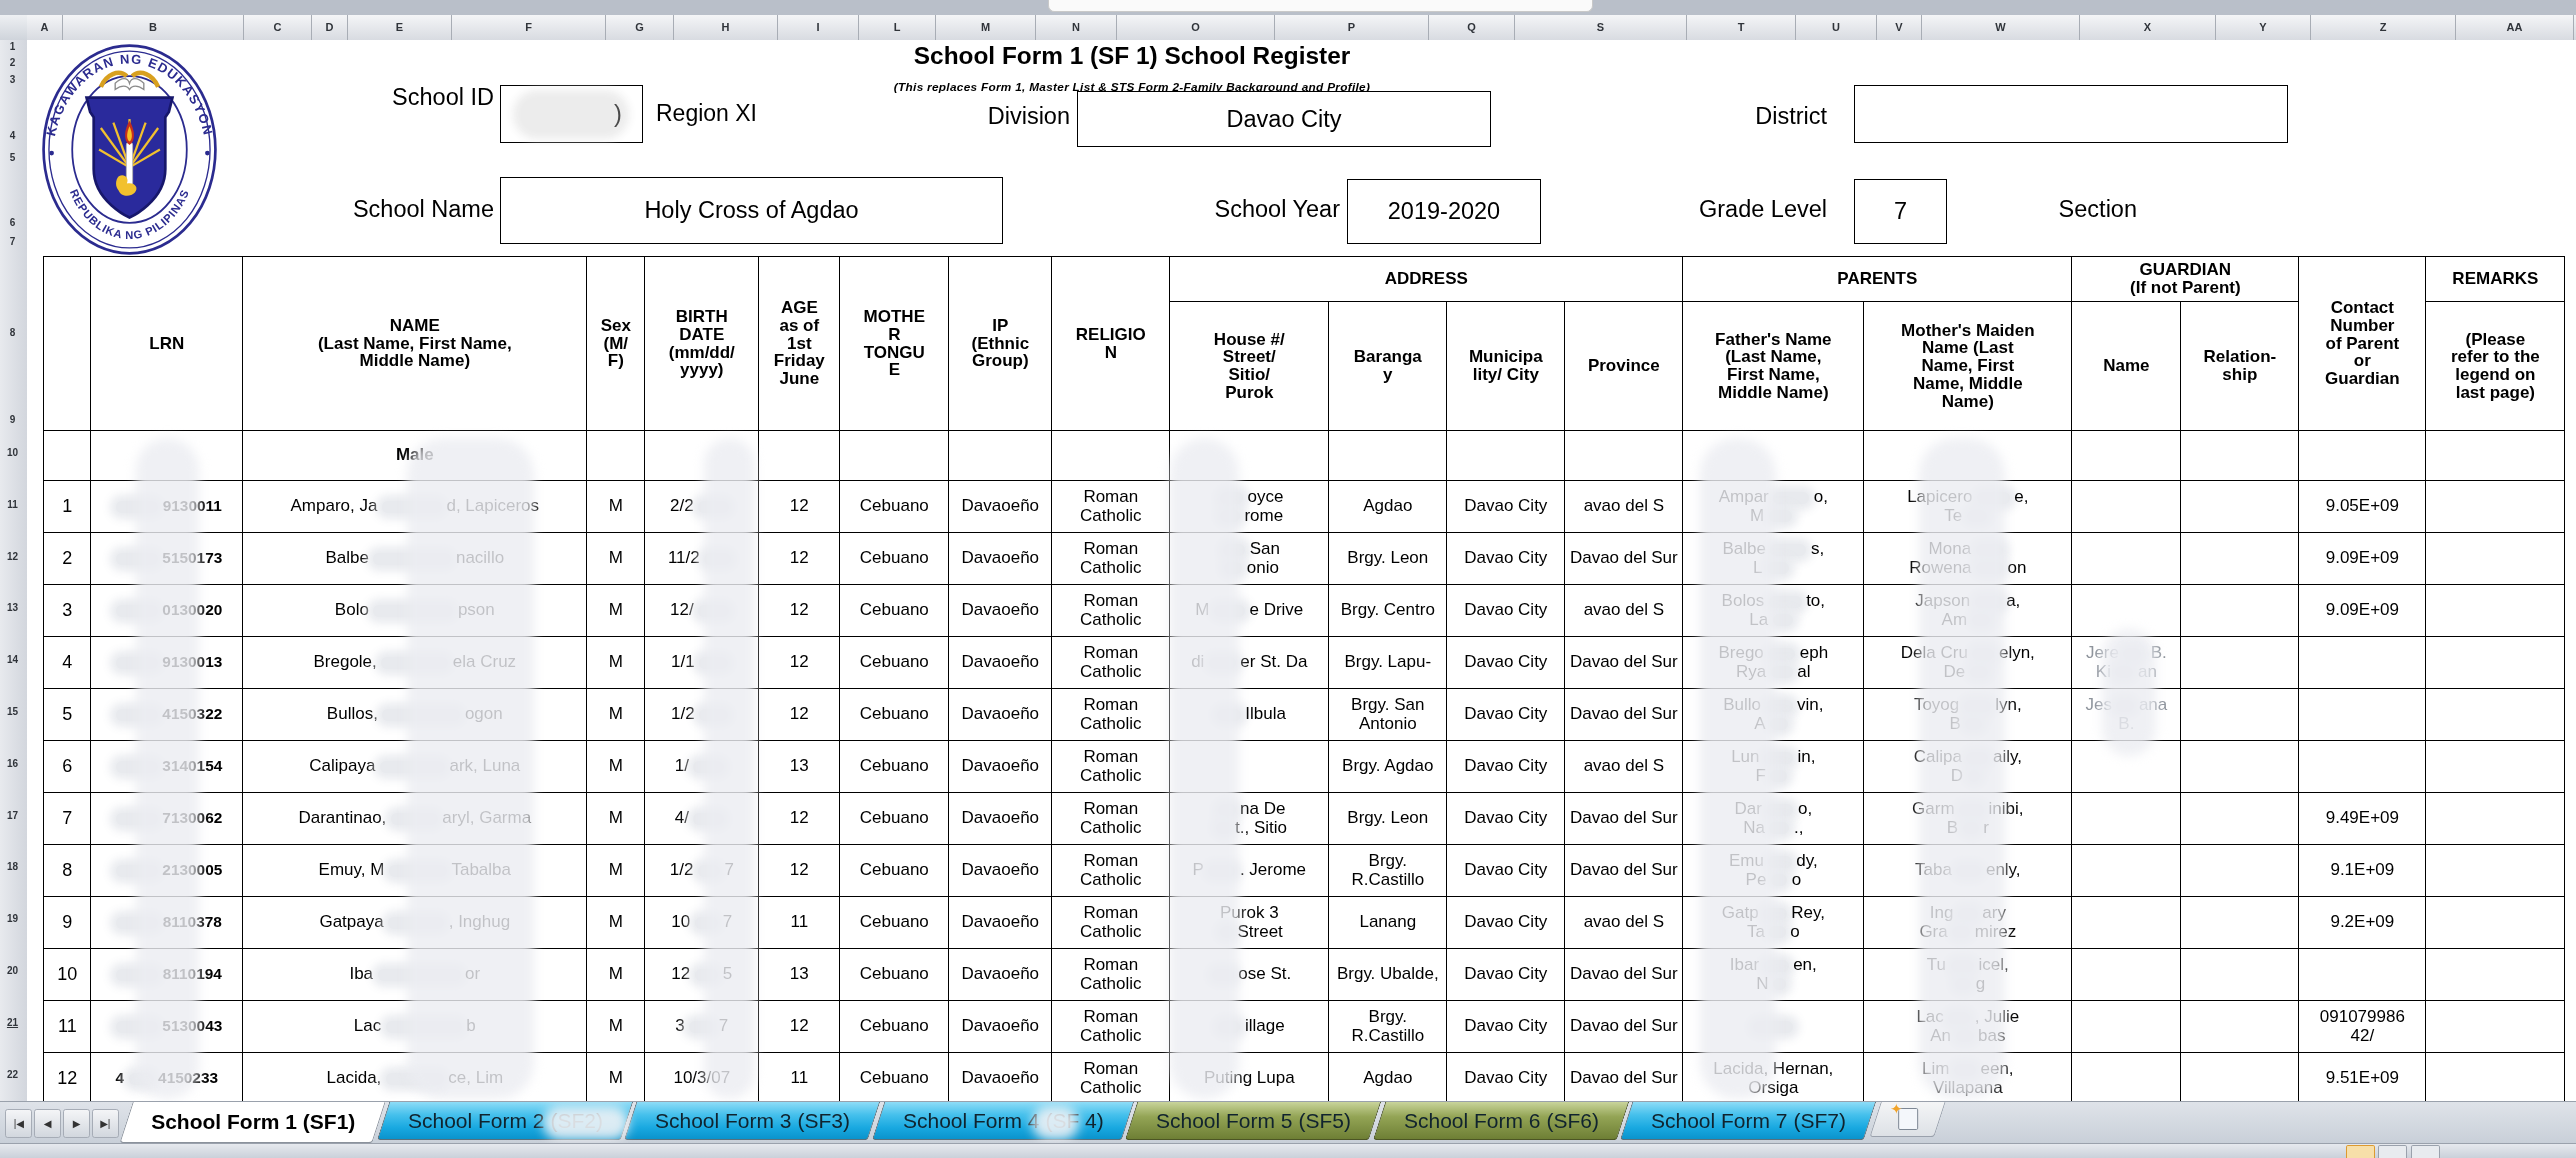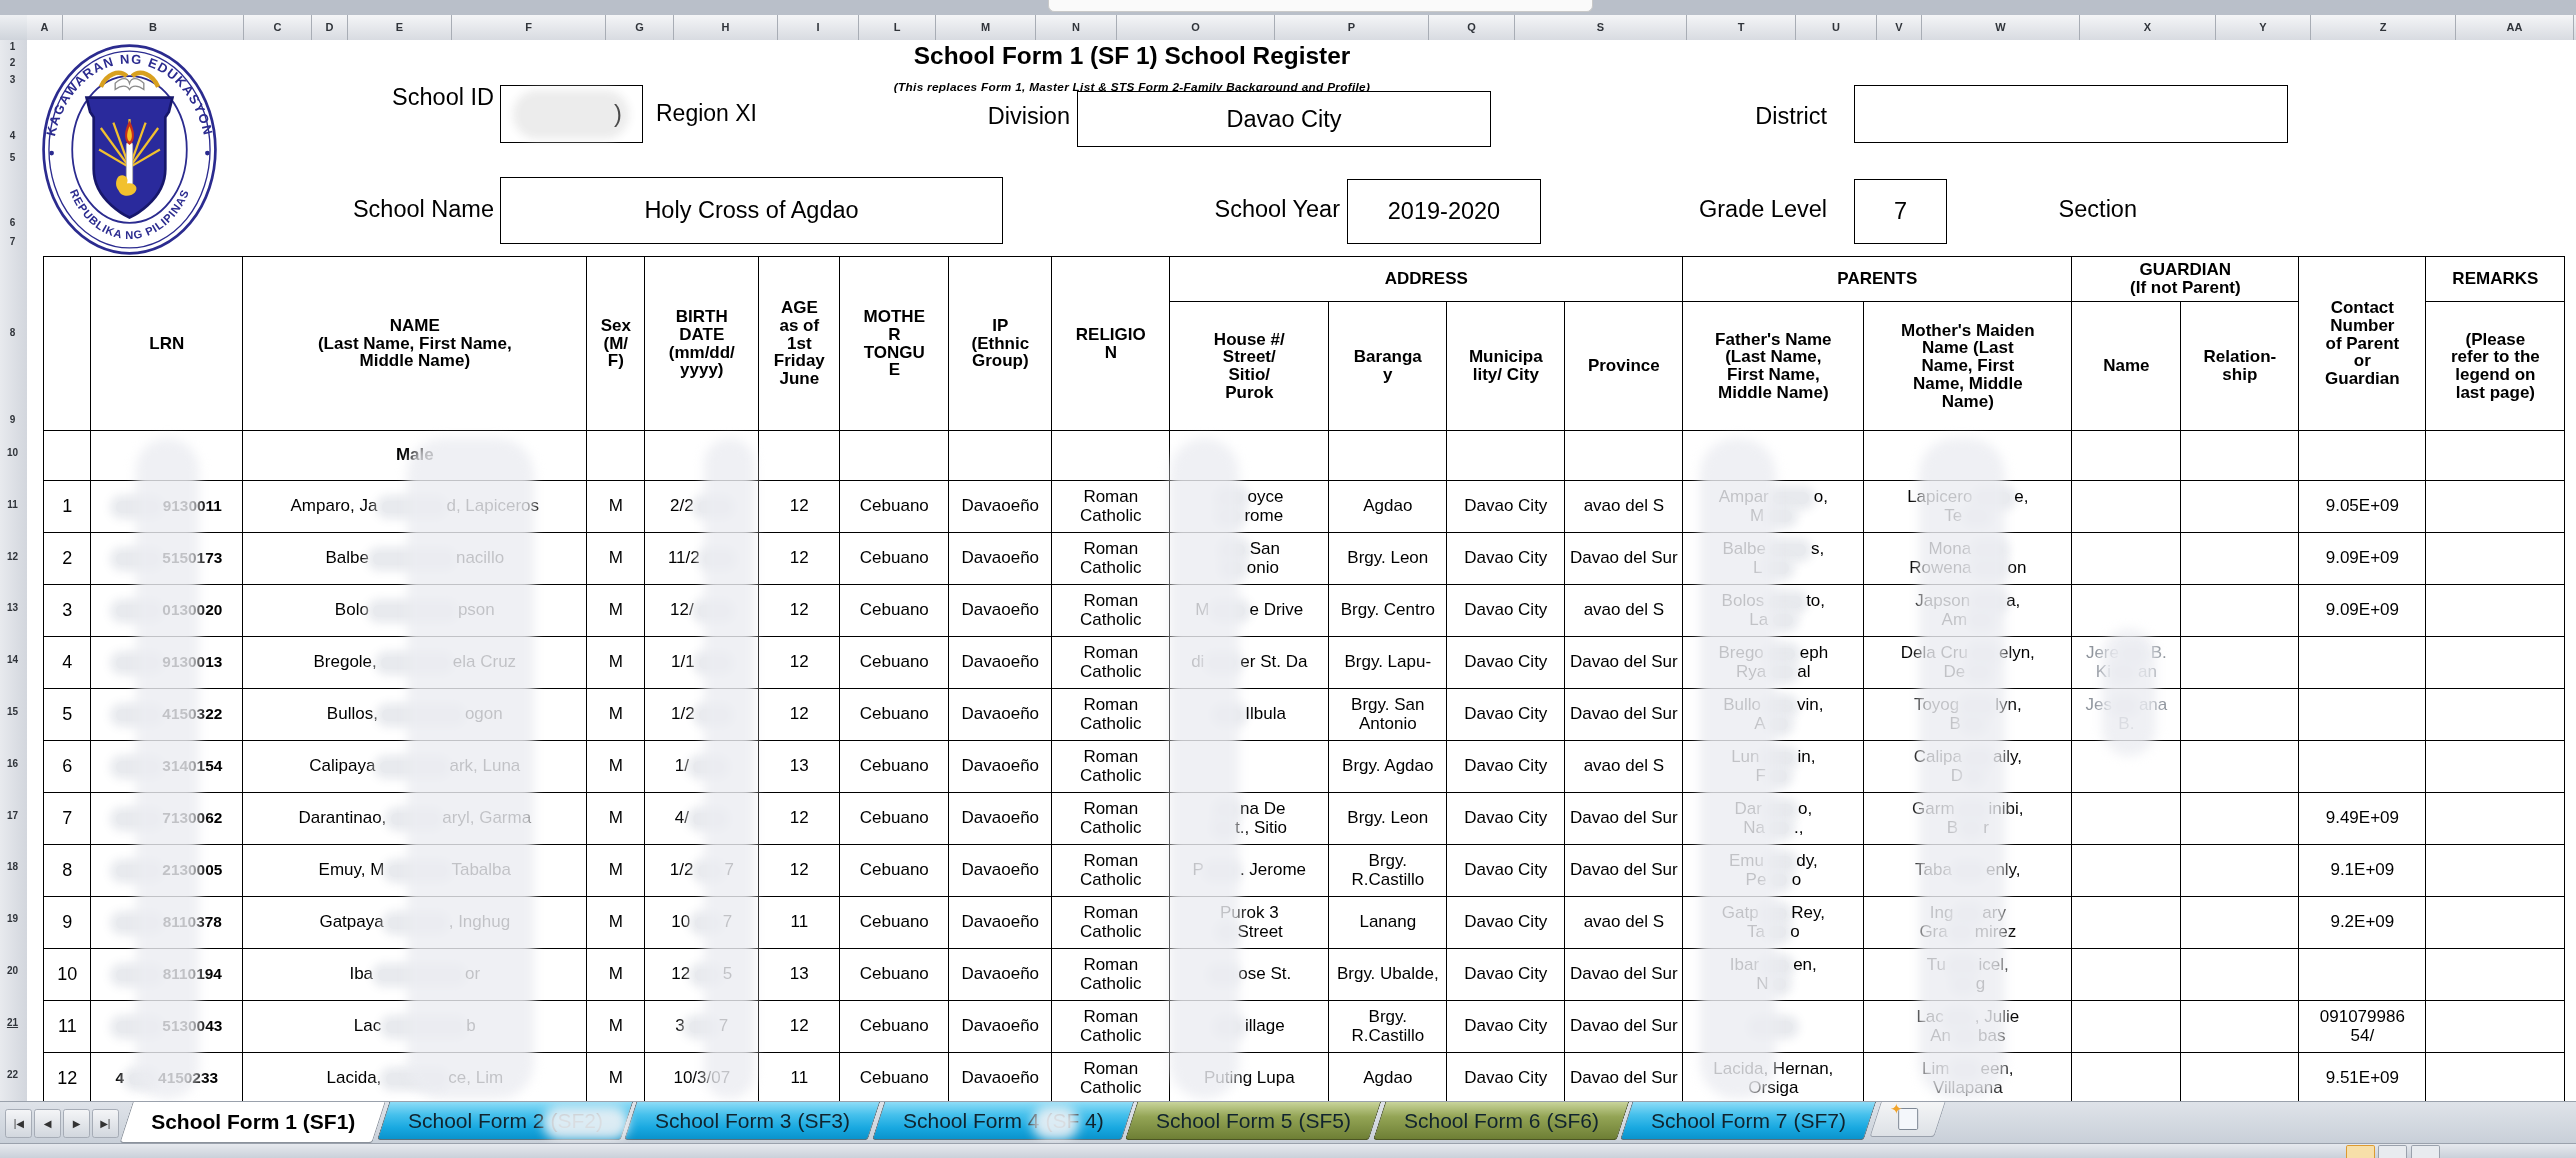--- a/index.html
+++ b/index.html
@@ -691,21 +691,21 @@
               <div class="ln"><span class="sm" style="width: 40px;"></span></div>
             </td>
             <td class="c-mother">
               <div class="ln">Lac<span class="sm" style="width: 22px;"></span>, Julie</div>
               <div class="ln">An<span class="sm" style="width: 18px;"></span>bas</div>
             </td>
             <td class="c-guardian_name"></td>
             <td class="c-guardian_rel"></td>
             <td class="c-contact">
               <div class="ln">091079986</div>
-              <div class="ln">54/</div>
+              <div class="ln">42/</div>
             </td>
             <td class="c-remarks"></td>
           </tr>
           <tr>
             <td class="c-n">12</td>
             <td class="c-lrn">
               <div class="ln">4<span class="sm" style="width: 25px;"></span>4150233</div>
             </td>
             <td class="c-name">
               <div class="ln">Lacida,<span class="sm" style="width: 58px;"></span>ce, Lim</div>

